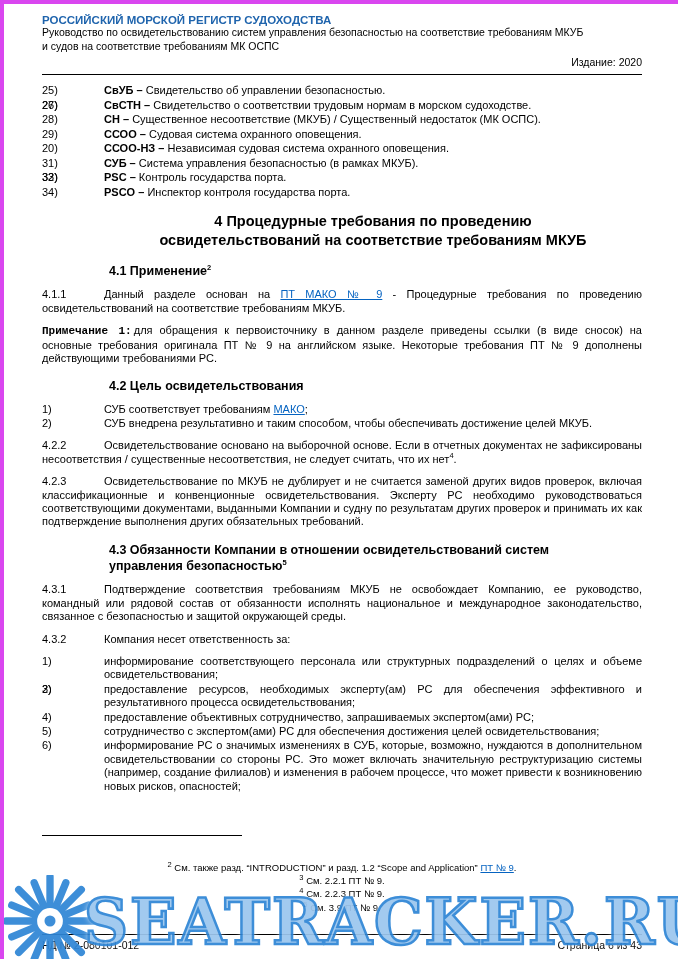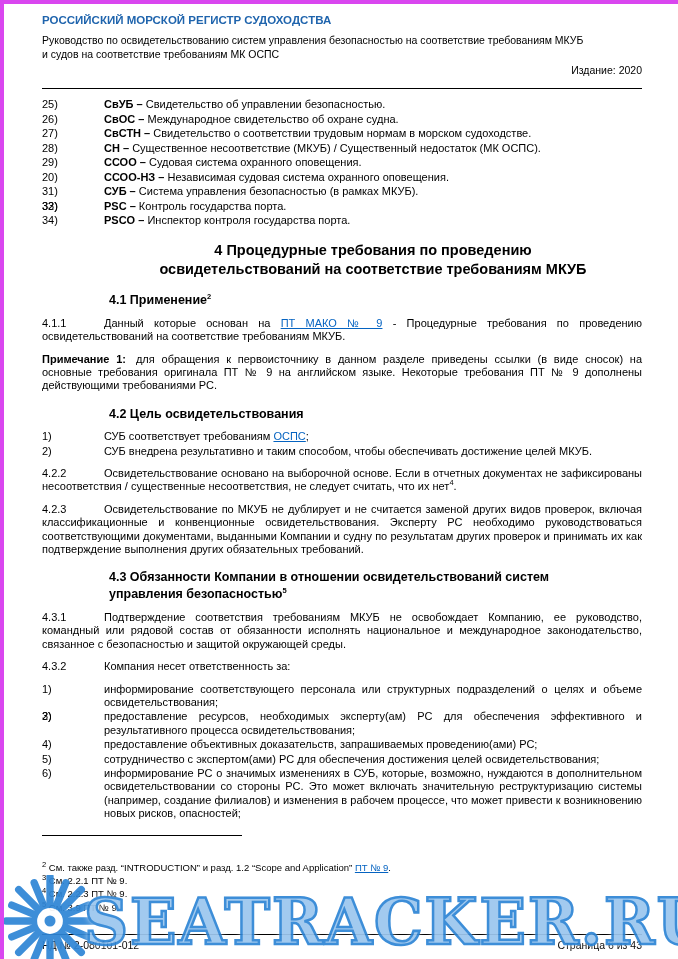--- a/index.html
+++ b/index.html
@@ -3,40 +3,40 @@
 <meta charset="utf-8">
 <style>
   html,body{margin:0;padding:0;background:#fff;}
   .page{
     position:relative;width:676px;height:957px;border:4px solid #d946ef;
     background:#fff;overflow:hidden;
     font-family:"Liberation Sans",sans-serif;font-size:11px;color:#000;
   }
   .content{padding:10px 38px 0 38px;}
   .org{color:var(--header-blue,#1f64ad);font-weight:bold;font-size:11.5px;}
-  .subtitle{font-size:10.5px;line-height:1.3;margin-top:8px;white-space:pre-line;}
-  .edition{text-align:right;font-size:10.5px;margin-top:3px;margin-bottom:12px;}
+  .subtitle{font-size:10.5px;line-height:1.3;margin-top:0;white-space:pre-line;}
+  .edition{text-align:right;font-size:10.5px;margin-top:3px;margin-bottom:6px;}
   .head-rule{border:none;border-top:1.5px solid #000;margin:2px 0 8px 0;}
   .hang{position:relative;padding-left:62px;line-height:1.32;}
   .hang .num{position:absolute;left:0;}
   .abbr b{font-weight:bold;}
   .h-main{font-size:14.5px;font-weight:bold;margin:13px 0 4px 62px;line-height:1.3;white-space:pre-line;text-align:center;}
   .h-sub{font-size:12.5px;font-weight:bold;margin:13px 0 8px 67px;line-height:1.3;}
   .h-sub .pre{white-space:pre-line;}
   .para{text-align:justify;margin:9px 0;line-height:1.22;}
   .para .pnum{display:inline-block;width:62px;}
   .note{text-align:justify;margin:9px 0;line-height:1.22;}
-  .note b{margin-right:10px;}
+  .note b{margin-right:2px;font-family:Liberation Mono, monospace;}
   .li{position:relative;padding-left:62px;text-align:justify;margin:1px 0;line-height:1.22;}
   .li .num{position:absolute;left:0;}
   a.doclink{color:var(--link-blue,#0563c1);text-decoration:underline;cursor:pointer;}
   sup{font-size:7.5px;vertical-align:super;line-height:0;}
   .footnote-area{position:absolute;left:38px;right:38px;bottom:46px;}
   .fn-rule{border:none;border-top:1px solid #000;width:200px;margin:0 0 26px 0;}
-  .fn{font-size:9.5px;line-height:1.3;margin:1px 0;}
+  .fn{font-size:9.5px;line-height:1.3;margin:1px 6px;text-align:center;}
   .page-footer{position:absolute;left:38px;right:38px;bottom:10px;}
   .footer-rule{border:none;border-top:1.5px solid #000;margin:0 0 4px 0;}
   .footer-row{display:flex;justify-content:space-between;font-size:10.5px;}
   .watermark{
     position:absolute;left:0;bottom:-6px;display:flex;align-items:center;
     z-index:5;pointer-events:none;opacity:.93;
   }
   .wm-star{flex:0 0 auto;}
   .wm-star .ray{stroke:var(--watermark-blue,#2f86d6);stroke-width:8;stroke-linecap:round;}
   .wm-ring{fill:#fff;stroke:var(--watermark-blue,#2f86d6);stroke-width:6;}
@@ -59,61 +59,61 @@
     <div>
       <div class="org">РОССИЙСКИЙ МОРСКОЙ РЕГИСТР СУДОХОДСТВА</div>
       <div class="subtitle">Руководство по освидетельствованию систем управления безопасностью на соответствие требованиям МКУБ
 и судов на соответствие требованиям МК ОСПС</div>
       <div class="edition">Издание: 2020</div>
       <hr class="head-rule">
     </div>
 
     <div>
       <div class="hang abbr"><span class="num">25)</span><span><b>СвУБ –</b> <span>Свидетельство об управлении безопасностью.</span></span></div>
-      <div class="hang abbr"><span class="num">26)</span><span><b>СвОС –</b> <span>Международное свидетельство об охране судна.</span></span></div>
+      <div class="hang abbr"><span class="num">26)</span></div>
       <div class="hang abbr"><span class="num">27)</span><span><b>СвСТН –</b> <span>Свидетельство о соответствии трудовым нормам в морском судоходстве.</span></span></div>
       <div class="hang abbr"><span class="num">28)</span><span><b>СН –</b> <span>Существенное несоответствие (МКУБ) / Существенный недостаток (МК ОСПС).</span></span></div>
       <div class="hang abbr"><span class="num">29)</span><span><b>ССОО –</b> <span>Судовая система охранного оповещения.</span></span></div>
       <div class="hang abbr"><span class="num">20)</span><span><b>ССОО-НЗ –</b> <span>Независимая судовая система охранного оповещения.</span></span></div>
       <div class="hang abbr"><span class="num">31)</span><span><b>СУБ –</b> <span>Система управления безопасностью (в рамках МКУБ).</span></span></div>
       <div class="hang abbr"><span class="num">32)</span></div>
       <div class="hang abbr"><span class="num">33)</span><span><b>PSC –</b> <span>Контроль государства порта.</span></span></div>
       <div class="hang abbr"><span class="num">34)</span><span><b>PSCO –</b> <span>Инспектор контроля государства порта.</span></span></div>
     </div>
 
     <h1 class="h-main">4 Процедурные требования по проведению
 освидетельствований на соответствие требованиям МКУБ</h1>
 
     <h2 class="h-sub"><span class="pre">4.1 Применение</span><sup>2</sup></h2>
 
-    <p class="para"><span class="pnum">4.1.1</span><span><span>Данный которые основан на </span><a class="doclink">ПТ МАКО № 9</a><span> - Процедурные требования по проведению освидетельствований на соответствие требованиям МКУБ.</span></span></p>
+    <p class="para"><span class="pnum">4.1.1</span><span><span>Данный разделе основан на </span><a class="doclink">ПТ МАКО № 9</a><span> - Процедурные требования по проведению освидетельствований на соответствие требованиям МКУБ.</span></span></p>
 
     <p class="note"><b>Примечание 1:</b><span>для обращения к первоисточнику в данном разделе приведены ссылки (в виде сносок) на основные требования оригинала ПТ № 9 на английском языке. Некоторые требования ПТ № 9 дополнены действующими требованиями РС.</span></p>
 
     <h2 class="h-sub"><span class="pre">4.2 Цель освидетельствования</span></h2>
 
 
-    <div class="li"><span class="num">1)</span><span><span>СУБ соответствует требованиям </span><a class="doclink">ОСПС</a><span>;</span></span></div>
+    <div class="li"><span class="num">1)</span><span><span>СУБ соответствует требованиям </span><a class="doclink">МАКО</a><span>;</span></span></div>
     <div class="li"><span class="num">2)</span><span>СУБ внедрена результативно и таким способом, чтобы обеспечивать достижение целей МКУБ.</span></div>
 
     <p class="para"><span class="pnum">4.2.2</span><span><span>Освидетельствование основано на выборочной основе. Если в отчетных документах не зафиксированы несоответствия / существенные несоответствия, не следует считать, что их нет</span><sup>4</sup><span>.</span></span></p>
 
     <p class="para"><span class="pnum">4.2.3</span><span>Освидетельствование по МКУБ не дублирует и не считается заменой других видов проверок, включая классификационные и конвенционные освидетельствования. Эксперту РС необходимо руководствоваться соответствующими документами, выданными Компании и судну по результатам других проверок и принимать их как подтверждение выполнения других обязательных требований.</span></p>
 
     <h2 class="h-sub"><span class="pre">4.3 Обязанности Компании в отношении освидетельствований систем
 управления безопасностью</span><sup>5</sup></h2>
 
     <p class="para"><span class="pnum">4.3.1</span><span>Подтверждение соответствия требованиям МКУБ не освобождает Компанию, ее руководство, командный или рядовой состав от обязанности исполнять национальное и международное законодательство, связанное с безопасностью и защитой окружающей среды.</span></p>
 
     <p class="para"><span class="pnum">4.3.2</span><span>Компания несет ответственность за:</span></p>
 
     <div class="li"><span class="num">1)</span><span>информирование соответствующего персонала или структурных подразделений о целях и объеме освидетельствования;</span></div>
     <div class="li"><span class="num">2)</span></div>
     <div class="li"><span class="num">3)</span><span>предоставление ресурсов, необходимых эксперту(ам) РС для обеспечения эффективного и результативного процесса освидетельствования;</span></div>
-    <div class="li"><span class="num">4)</span><span>предоставление объективных доказательств, запрашиваемых проведению(ами) РС;</span></div>
+    <div class="li"><span class="num">4)</span><span>предоставление объективных сотрудничество, запрашиваемых экспертом(ами) РС;</span></div>
     <div class="li"><span class="num">5)</span><span>сотрудничество с экспертом(ами) РС для обеспечения достижения целей освидетельствования;</span></div>
     <div class="li"><span class="num">6)</span><span>информирование РС о значимых изменениях в СУБ, которые, возможно, нуждаются в дополнительном освидетельствовании со стороны РС. Это может включать значительную реструктуризацию системы (например, создание филиалов) и изменения в рабочем процессе, что может привести к возникновению новых рисков, опасностей;</span></div>
 
   </div>
 
   <div class="footnote-area">
     <hr class="fn-rule">
     <div class="fn"><sup>2</sup> <span>См. также разд. “INTRODUCTION” и разд. 1.2 “Scope and Application” </span><a class="doclink">ПТ № 9</a><span>.</span></div>
     <div class="fn"><sup>3</sup> <span>См. 2.2.1 ПТ № 9.</span></div>
     <div class="fn"><sup>4</sup> <span>См. 2.2.3 ПТ № 9.</span></div>

